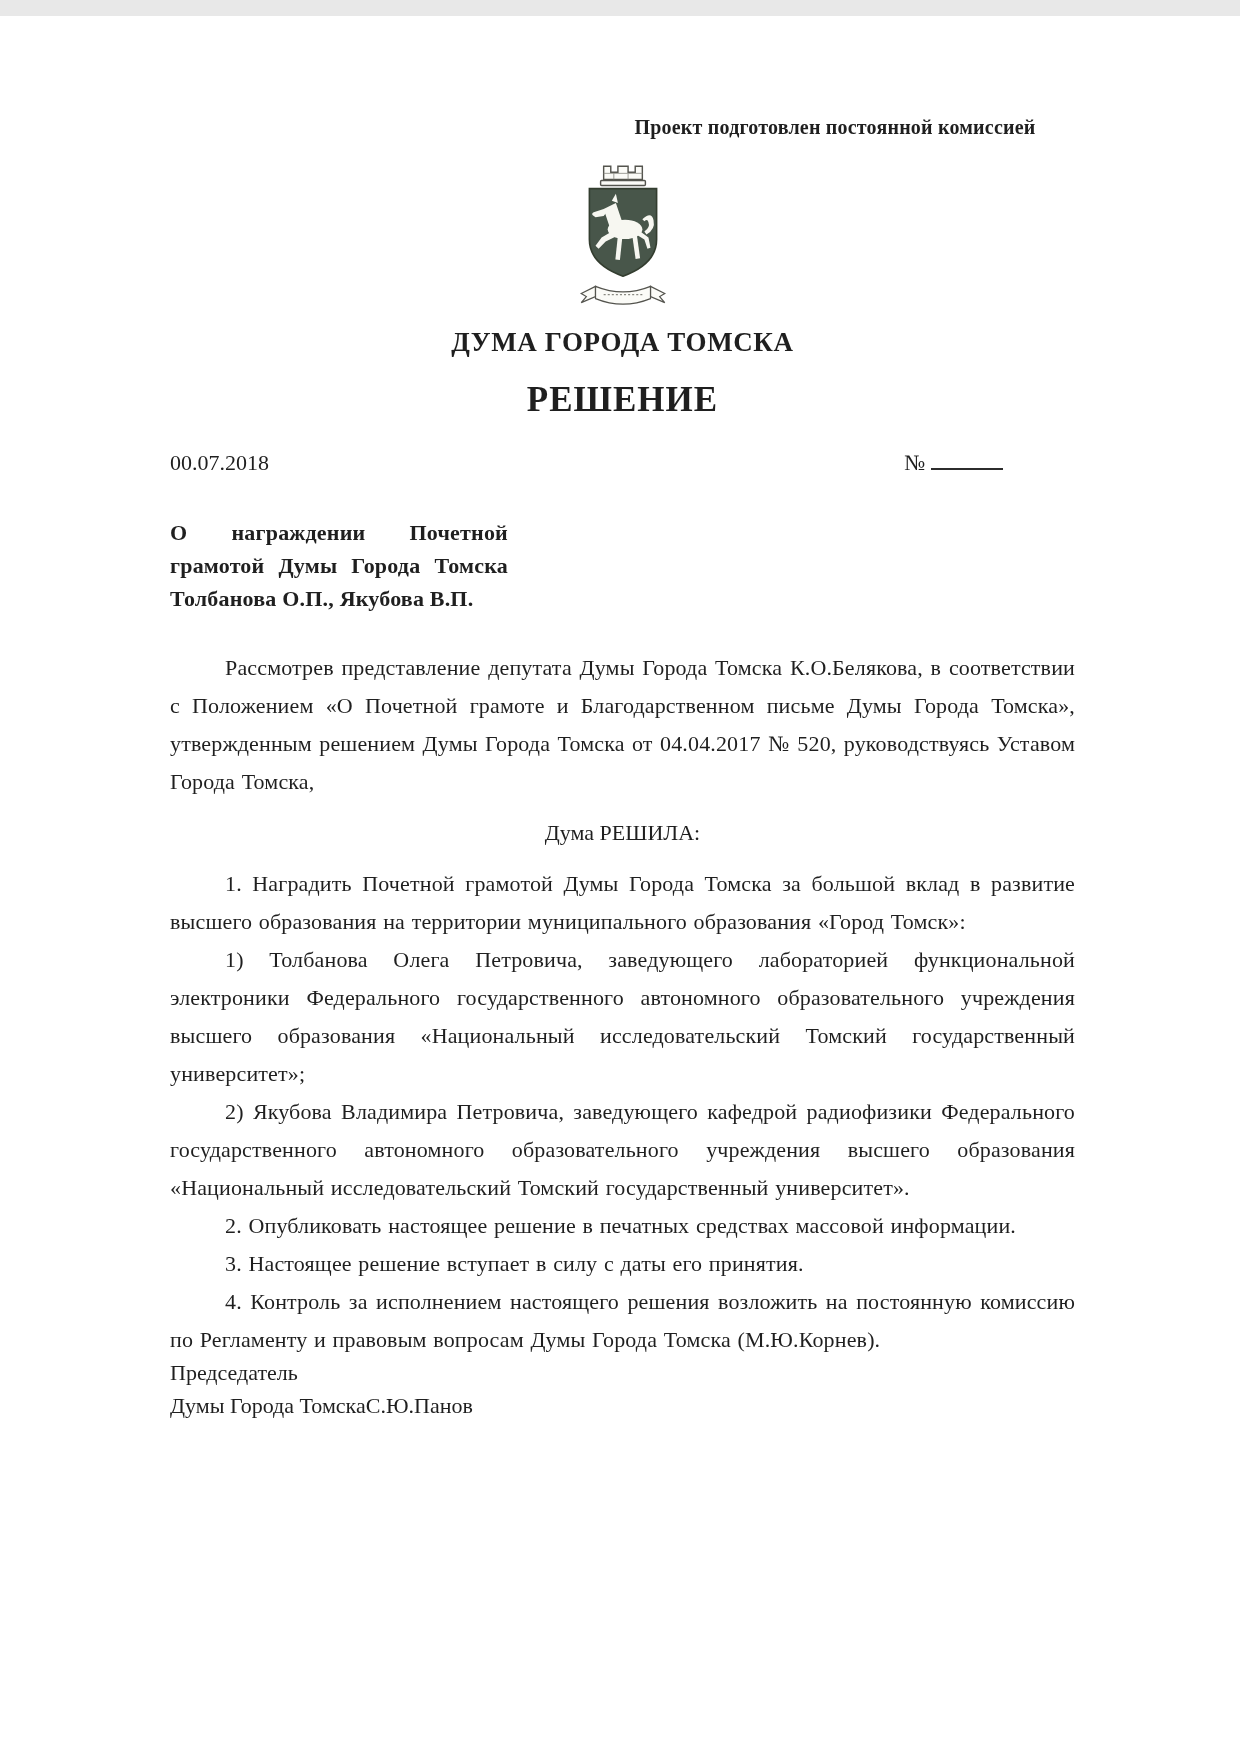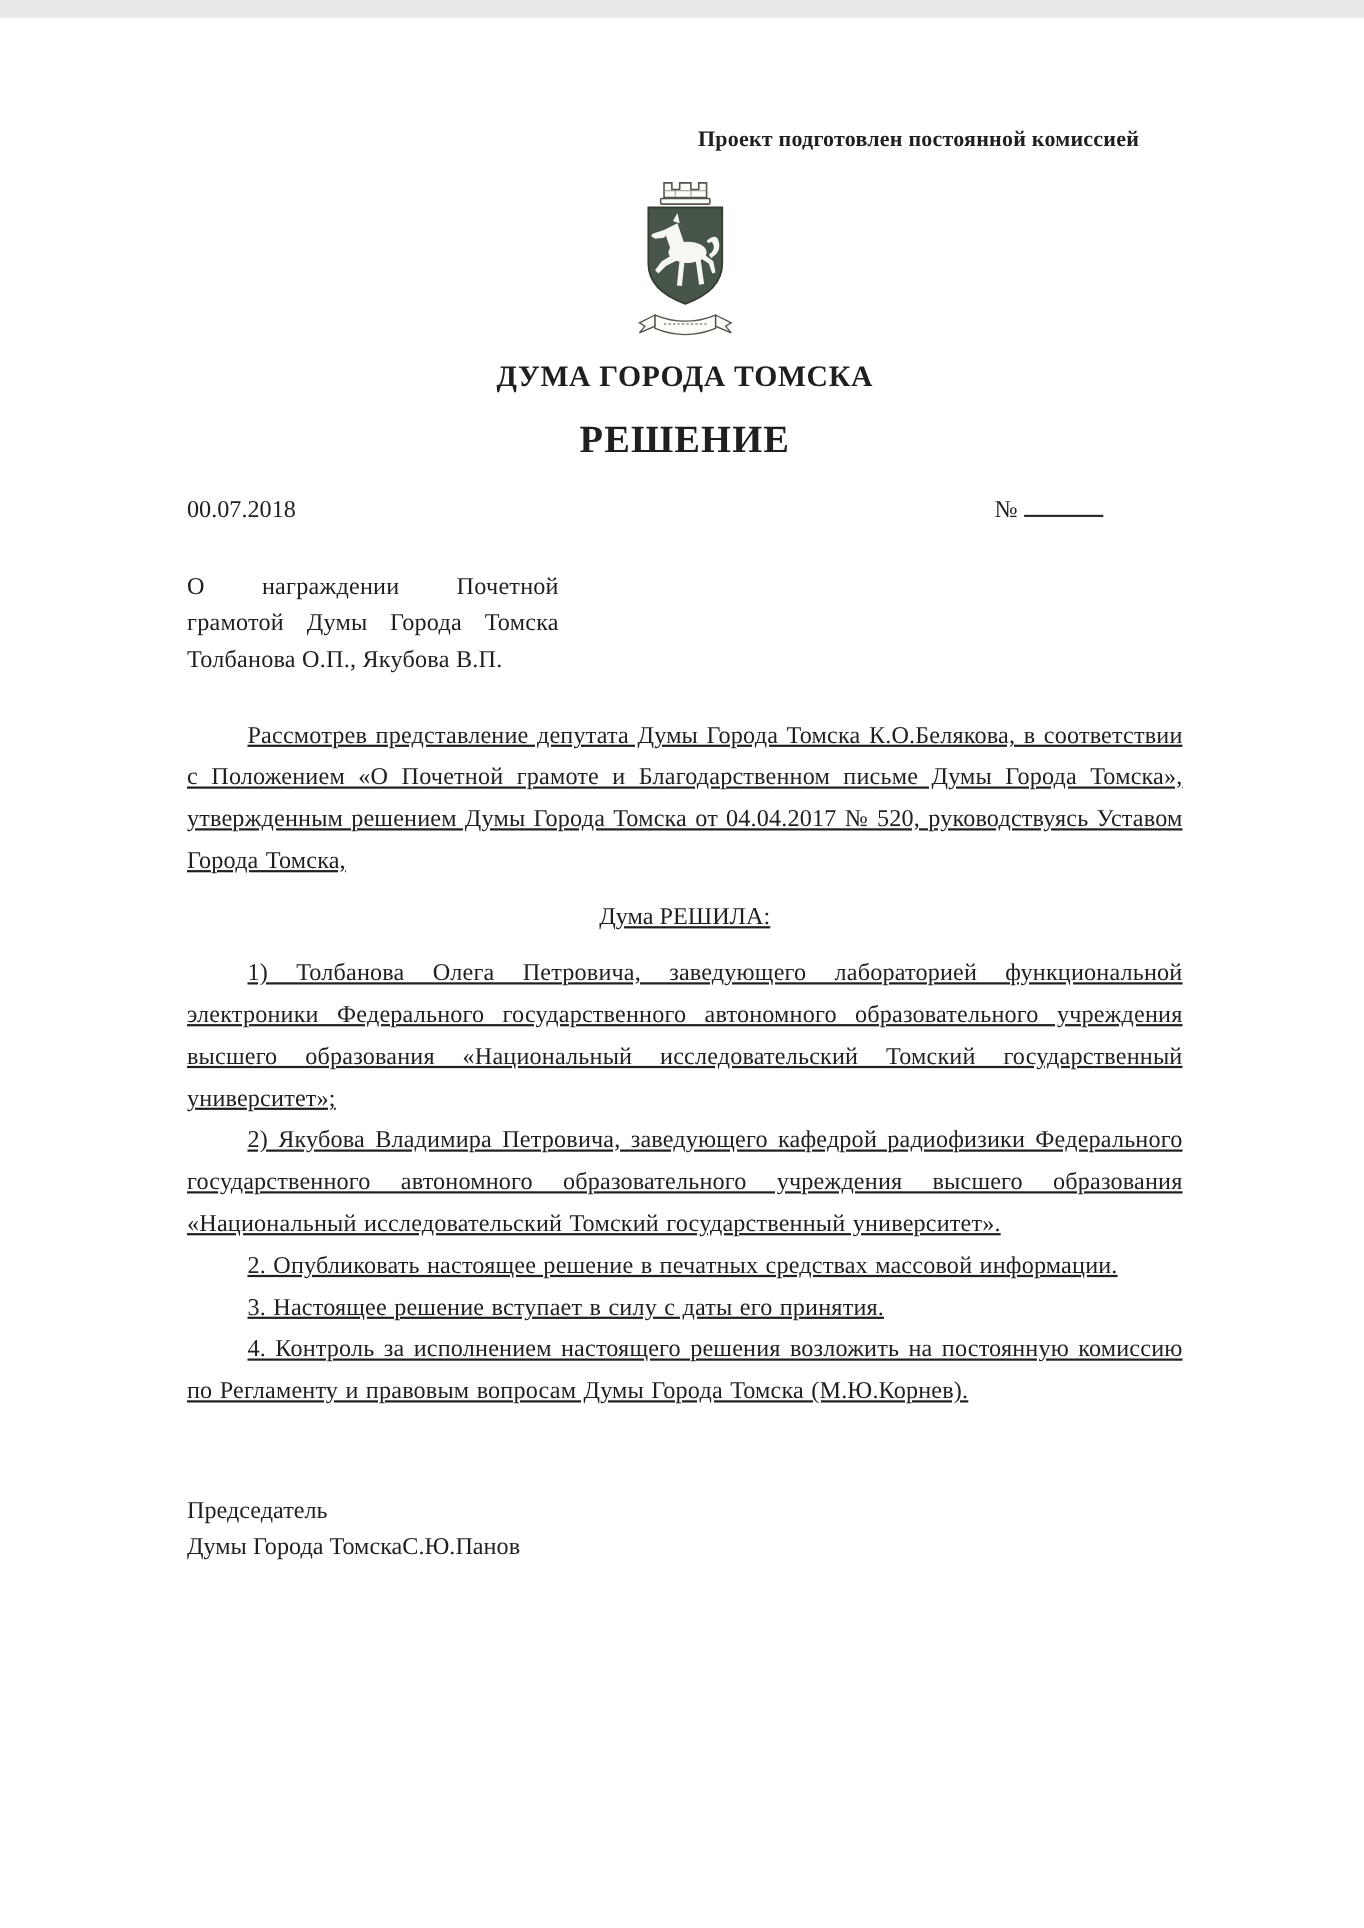--- a/index.html
+++ b/index.html
@@ -51,26 +51,26 @@
     display: inline-block;
     width: 72px;
     border-bottom: 2px solid #2c2c2c;
     margin-left: 6px;
     vertical-align: baseline;
   }
   .subject {
     margin-top: 40px;
     width: 338px;
     font-size: 22px;
-    font-weight: normal;
+    font-weight: bold;
     line-height: 1.5;
     text-align: justify;
     letter-spacing: 0.2px;
   }
-  .body-block { margin-top: 34px; text-decoration: underline; }
+  .body-block { margin-top: 34px; }
   .para {
     margin: 0;
     font-size: 22px;
     line-height: 38px;
     text-align: justify;
     text-indent: 55px;
     letter-spacing: 0.15px;
     word-spacing: 1px;
   }
   .resolved {
@@ -139,20 +139,21 @@
   <div class="meta-row">
     <span>00.07.2018</span>
     <span class="doc-number"><span>№</span><span class="number-blank"></span></span>
   </div>
 
   <div class="subject">О награждении Почетной грамотой Думы Города Томска Толбанова О.П., Якубова В.П.</div>
 
   <div class="body-block">
     <p class="para">Рассмотрев представление депутата Думы Города Томска К.О.Белякова, в соответствии с Положением «О Почетной грамоте и Благодарственном письме Думы Города Томска», утвержденным решением Думы Города Томска от 04.04.2017 № 520, руководствуясь Уставом Города Томска,</p>
     <p class="resolved">Дума РЕШИЛА:</p>
+    <p class="para">1. Наградить Почетной грамотой Думы Города Томска за большой вклад в развитие высшего образования на территории муниципального образования «Город Томск»:</p>
     <p class="para">1) Толбанова Олега Петровича, заведующего лабораторией функциональной электроники Федерального государственного автономного образовательного учреждения высшего образования «Национальный исследовательский Томский государственный университет»;</p>
     <p class="para">2) Якубова Владимира Петровича, заведующего кафедрой радиофизики Федерального государственного автономного образовательного учреждения высшего образования «Национальный исследовательский Томский государственный университет».</p>
     <p class="para">2. Опубликовать настоящее решение в печатных средствах массовой информации.</p>
     <p class="para">3. Настоящее решение вступает в силу с даты его принятия.</p>
     <p class="para">4. Контроль за исполнением настоящего решения возложить на постоянную комиссию по Регламенту и правовым вопросам Думы Города Томска (М.Ю.Корнев).</p>
   </div>
 
   <div class="signature">
     <div>
       <div>Председатель</div>

